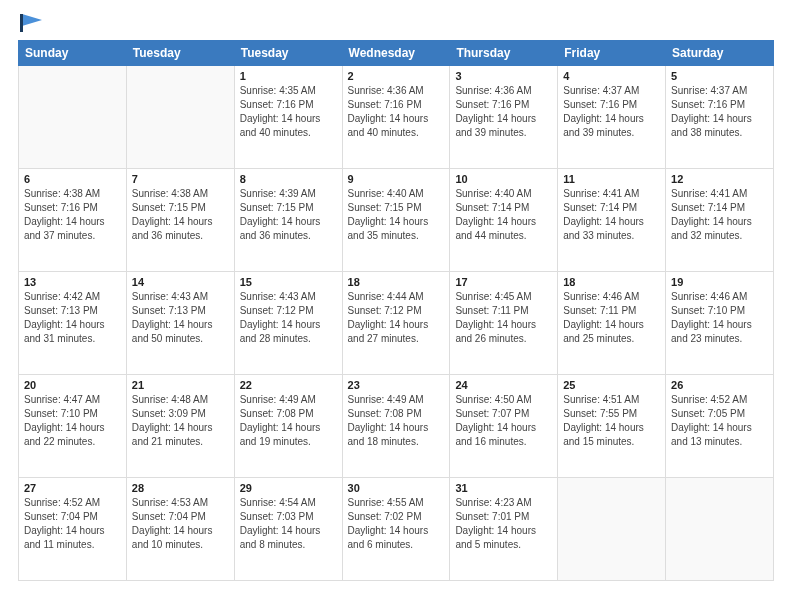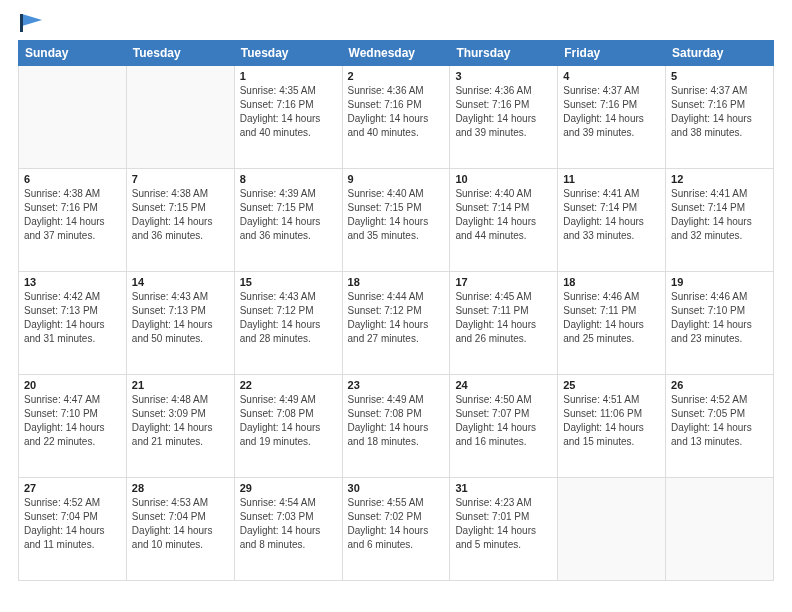--- a/index.html
+++ b/index.html
@@ -319,21 +319,21 @@
         <div class="day-info">
           <span>Sunrise: 4:50 AM</span><br>
           <span>Sunset: 7:07 PM</span><br>
           <span>Daylight: 14 hours and 16 minutes.</span>
         </div>
       </td>
           <td>
         <span class="day-num">25</span>
         <div class="day-info">
           <span>Sunrise: 4:51 AM</span><br>
-          <span>Sunset: 11:06 PM</span><br>
+          <span>Sunset: 7:55 PM</span><br>
           <span>Daylight: 14 hours and 15 minutes.</span>
         </div>
       </td>
           <td>
         <span class="day-num">26</span>
         <div class="day-info">
           <span>Sunrise: 4:52 AM</span><br>
           <span>Sunset: 7:05 PM</span><br>
           <span>Daylight: 14 hours and 13 minutes.</span>
         </div>

